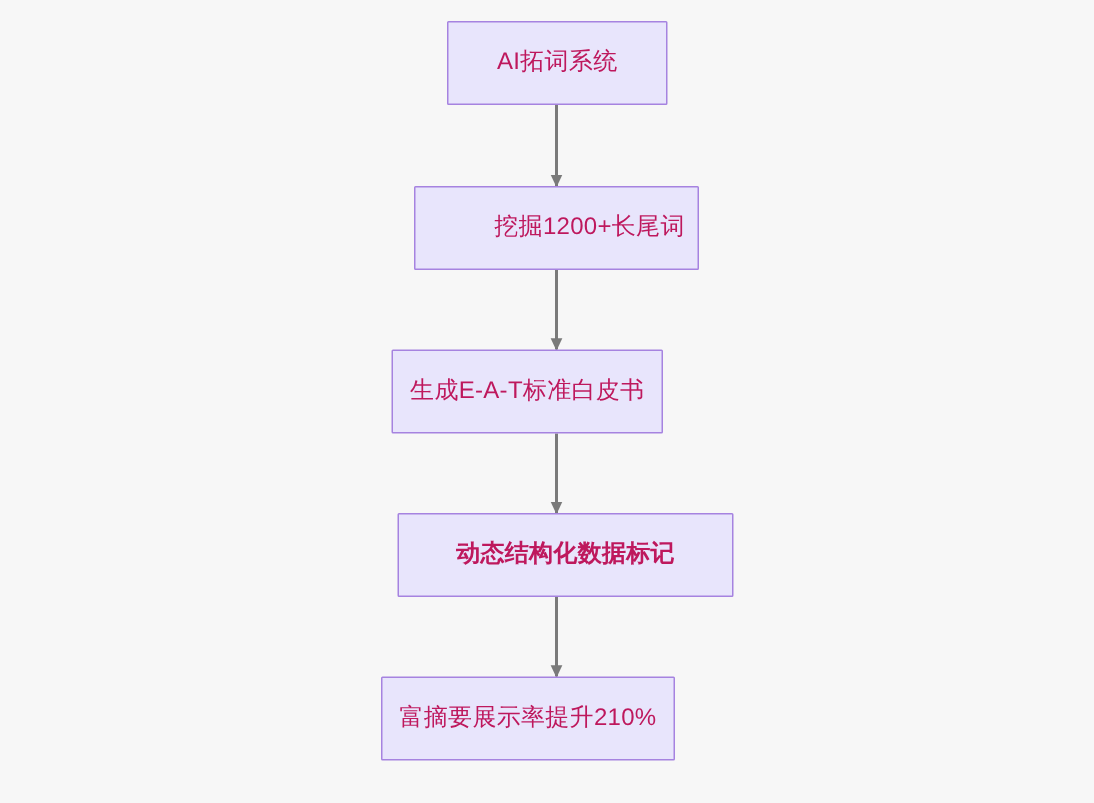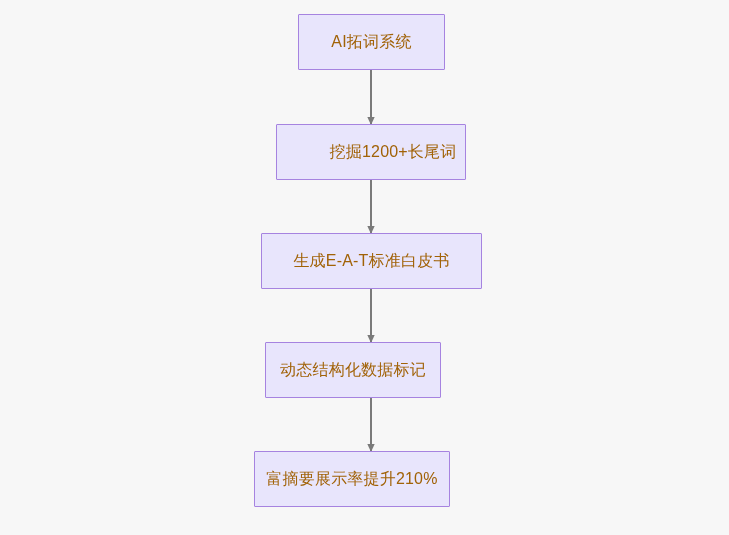--- a/index.html
+++ b/index.html
@@ -26,40 +26,40 @@
     border: 1.8px solid #a683e0;
     border-radius: 1px;
     display: flex;
     align-items: center;
     justify-content: center;
     height: 56px;
   }
   .node-label {
     font-size: 16px;
     line-height: 1;
-    color: #a16207;
+    color: #be185d;
     letter-spacing: 0.2px;
     white-space: nowrap;
     text-align: center;
     font-family: "Liberation Sans", "DejaVu Sans", sans-serif;
   }
   .edge {
     position: absolute;
     left: 0;
     top: 0;
     width: 729px;
     height: 535px;
     pointer-events: none;
     overflow: visible;
   }
   
   #node-0 { left: 298px; top: 14px;  width: 147px; }
   #node-1 { left: 276px; top: 124px; width: 190px; padding-left: 44px; }
-  #node-2 { left: 261px; top: 233px; width: 221px; }
-  #node-3 { left: 265px; top: 342px; width: 176px; }
+  #node-2 { left: 261px; top: 233px; width: 181px; }
+  #node-3 { left: 265px; top: 342px; width: 224px; font-weight: bold; }
   #node-4 { left: 254px; top: 451px; width: 196px; }
 </style>
 </head>
 <body>
 
 <div id="flowchart">
 
   <svg class="edge" viewBox="0 0 729 535" xmlns="http://www.w3.org/2000/svg">
     <defs>
       <marker id="arrowhead" markerWidth="9" markerHeight="9" refX="7.5" refY="4.5" orient="auto" markerUnits="userSpaceOnUse">

